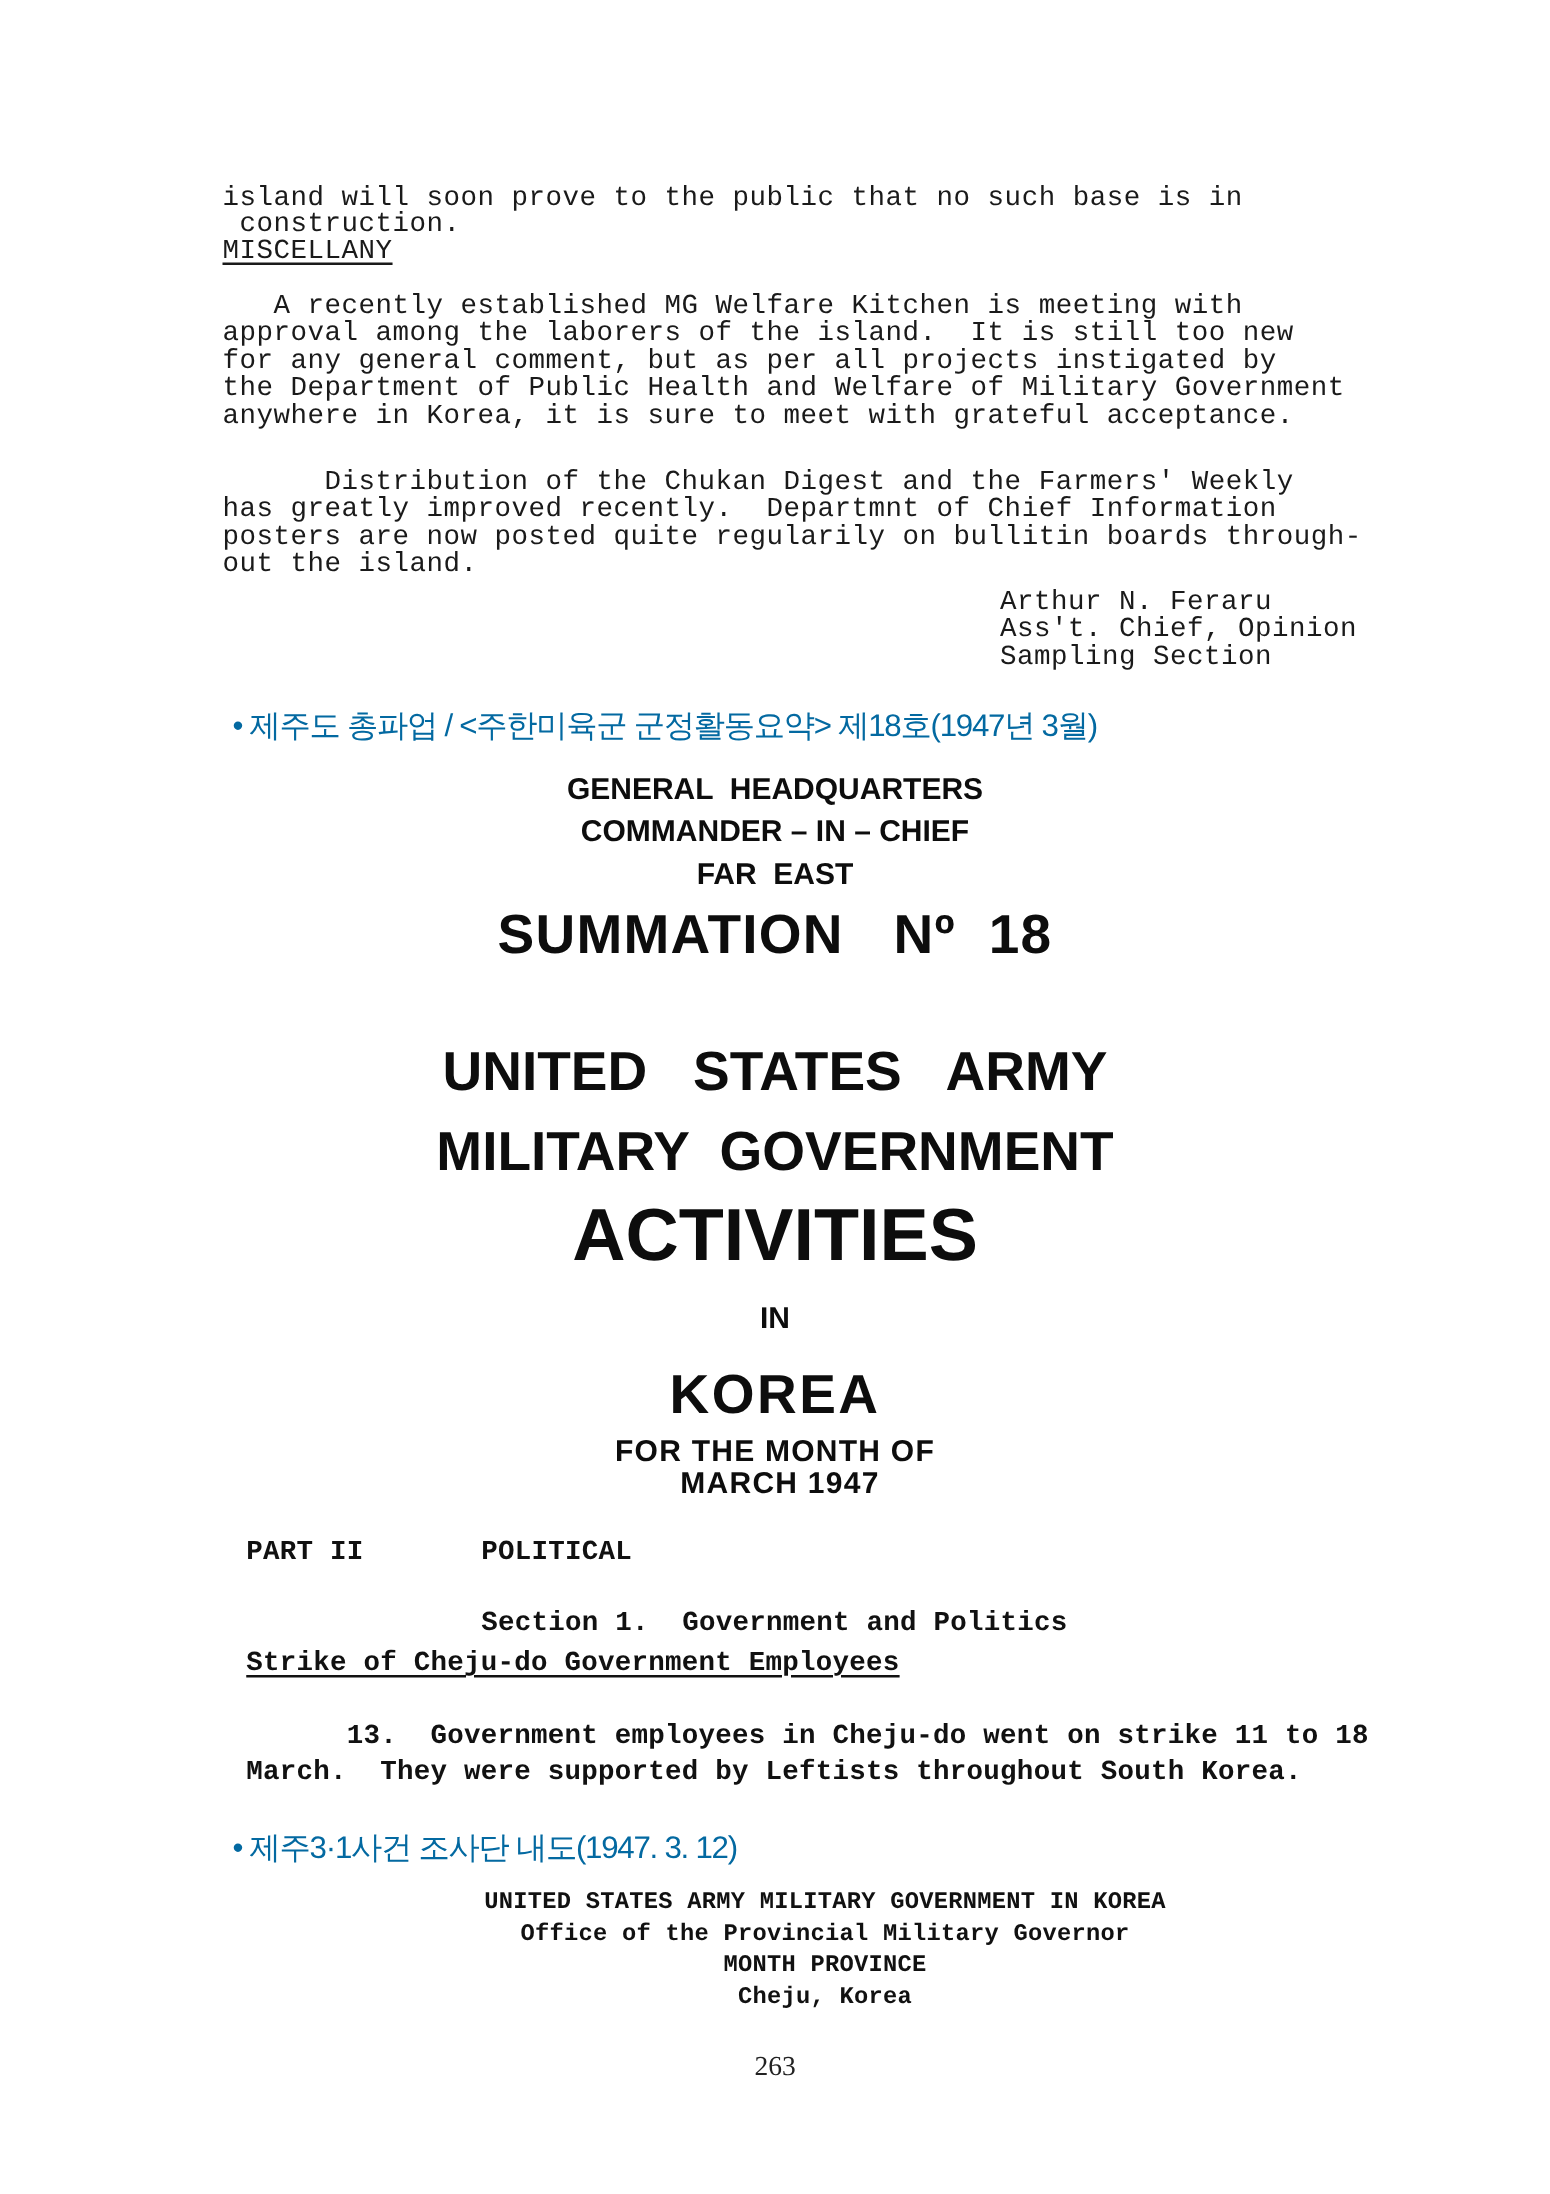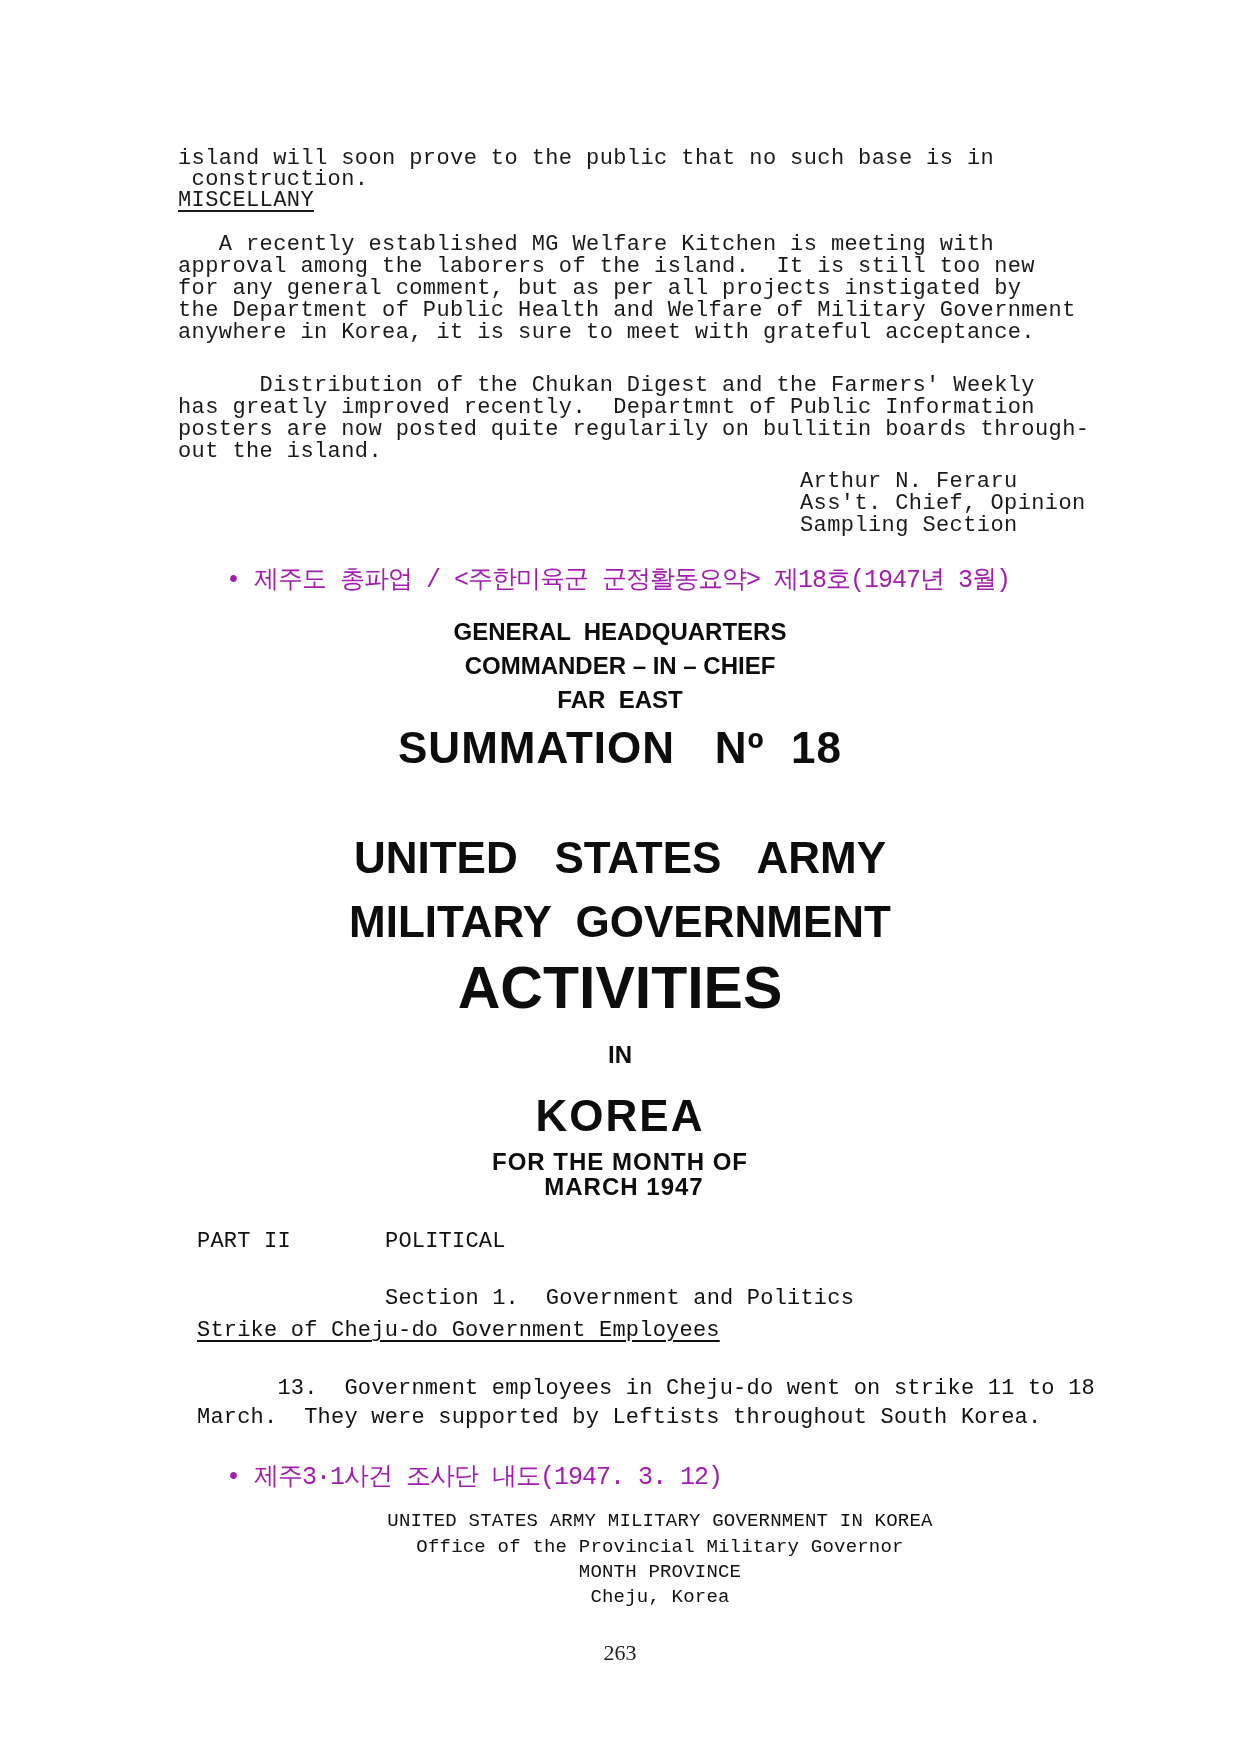--- a/index.html
+++ b/index.html
@@ -1,42 +1,42 @@
 <!DOCTYPE html>
 <html><head>
   <meta charset="utf-8">
   <style>
     html, body { margin: 0; padding: 0; background: #ffffff; }
     body { width: 1240px; height: 1755px; position: relative; overflow: hidden; color: #111; }
     .page { position: absolute; left: 0; top: 0; width: 1240px; height: 1470px; }
     .abs { position: absolute; white-space: pre; }
     .tw { font-family: "Liberation Mono", "DejaVu Sans Mono", monospace; font-size: 22px; line-height: 21px; letter-spacing: 0.4px; color: #1a1a1a; }
-    .tw-bold { font-family: "Liberation Mono", "DejaVu Sans Mono", monospace; font-weight: normal; font-size: 22px; line-height: 28px; color: #111; letter-spacing: 0.2px; }
-    .ko { font-family: Liberation Mono, monospace; font-size: 25px; line-height: 30px; color: #a21caf; letter-spacing: -1px; margin-left: 40px; }
+    .tw-bold { font-family: "Liberation Mono", "DejaVu Sans Mono", monospace; font-weight: bold; font-size: 22px; line-height: 28px; color: #111; letter-spacing: 0.2px; }
+    .ko { font-family: Liberation Sans, sans-serif; font-size: 25px; line-height: 30px; color: #0369a1; letter-spacing: -1px; }
     .hd { font-family: "Liberation Sans", "DejaVu Sans", sans-serif; font-weight: bold; color: #0d0d0d; text-align: center; }
     .ul { text-decoration: underline; text-decoration-thickness: 2px; text-underline-offset: 4px; }
     .center { text-align: center; }
   </style>
 </head>
 <body>
 
 <div class="page">
 
   <div class="abs tw" style="left:178px; top:148px;">island will soon prove to the public that no such base is in</div>
   <div class="abs tw" style="left:178px; top:169px;"> construction.</div>
   <div class="abs tw ul" style="left:178px; top:190px;">MISCELLANY</div>
 
   <div class="abs tw" style="left:178px; top:234px;">   A recently established MG Welfare Kitchen is meeting with</div>
   <div class="abs tw" style="left:178px; top:256px;">approval among the laborers of the island.  It is still too new</div>
   <div class="abs tw" style="left:178px; top:278px;">for any general comment, but as per all projects instigated by</div>
   <div class="abs tw" style="left:178px; top:300px;">the Department of Public Health and Welfare of Military Government</div>
   <div class="abs tw" style="left:178px; top:322px;">anywhere in Korea, it is sure to meet with grateful acceptance.</div>
 
   <div class="abs tw" style="left:178px; top:375px;">      Distribution of the Chukan Digest and the Farmers' Weekly</div>
-  <div class="abs tw" style="left:178px; top:397px;">has greatly improved recently.  Departmnt of Public Information</div>
+  <div class="abs tw" style="left:178px; top:397px;">has greatly improved recently.  Departmnt of Chief Information</div>
   <div class="abs tw" style="left:178px; top:419px;">posters are now posted quite regularily on bullitin boards through-</div>
   <div class="abs tw" style="left:178px; top:441px;">out the island.</div>
 
   <div class="abs tw" style="left:800px; top:471px;">Arthur N. Feraru</div>
   <div class="abs tw" style="left:800px; top:493px;">Ass't. Chief, Opinion</div>
   <div class="abs tw" style="left:800px; top:515px;">Sampling Section</div>
 
   <div class="abs ko" style="left:186px; top:566px;">• 제주도 총파업 / &lt;주한미육군 군정활동요약&gt; 제18호(1947년 3월)</div>
 
   <div class="abs hd" style="left:360px; top:617px; width:520px; font-size:24px; line-height:30px;">GENERAL  HEADQUARTERS</div>

